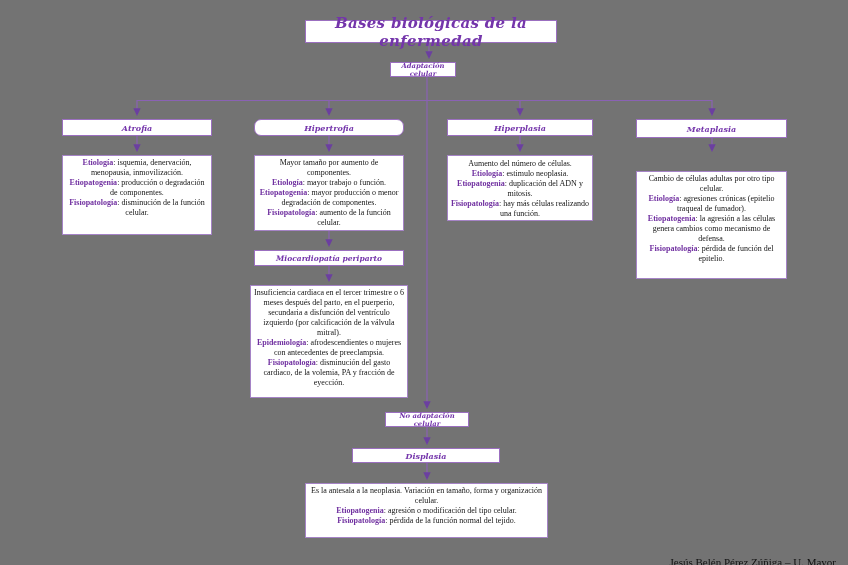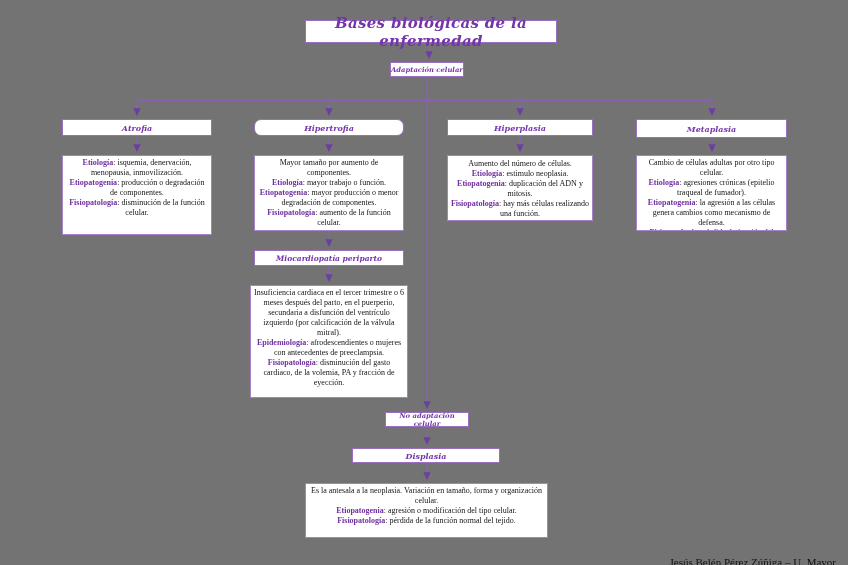--- a/index.html
+++ b/index.html
@@ -85,21 +85,21 @@
       <line x1="329" y1="266" x2="329" y2="281" marker-end="url(#arrow)"></line>
       <line x1="427" y1="427" x2="427" y2="444" marker-end="url(#arrow)"></line>
       <line x1="427" y1="463" x2="427" y2="479" marker-end="url(#arrow)"></line>
     </g>
   </svg>
 
   <div id="title-box" class="box script">
     <span>Bases biológicas de la enfermedad</span>
   </div>
 
-  <div class="box script node-sm" style="left:390px; top:62px; width:74px; height:15px;">
+  <div class="box script node-sm" style="left:390px; top:62px; width:66px; height:15px;">
     <span>Adaptación celular</span>
   </div>
 
   <div class="box script node-md" style="left:62px; top:119px; width:150px; height:17px;">
     <span>Atrofia</span>
   </div>
   <div class="box script node-md" style="left:254px; top:119px; width:150px; height:17px;border-radius:7px;">
     <span>Hipertrofia</span>
   </div>
   <div class="box script node-md" style="left:447px; top:119px; width:146px; height:17px;">
@@ -119,21 +119,21 @@
       <div><span class="kw">Etiología</span><span>: mayor trabajo o función.</span></div>
       <div><span class="kw">Etiopatogenia</span><span>: mayor producción o menor degradación de componentes.</span></div>
       <div><span class="kw">Fisiopatología</span><span>: aumento de la función celular.</span></div>
     </div>
   <div class="desc" style="left:447px; top:155px; width:146px; height:66px; padding-top:3px;">
       <div><span>Aumento del número de células.</span></div>
       <div><span class="kw">Etiología</span><span>: estimulo neoplasia.</span></div>
       <div><span class="kw">Etiopatogenia</span><span>: duplicación del ADN y mitosis.</span></div>
       <div><span class="kw">Fisiopatología</span><span>: hay más células realizando una función.</span></div>
     </div>
-  <div class="desc" style="left:636px; top:155px; width:151px; height:76px;">
+  <div class="desc" style="left:636px; top:171px; width:151px; height:108px;">
       <div><span>Cambio de células adultas por otro tipo celular.</span></div>
       <div><span class="kw">Etiología</span><span>: agresiones crónicas (epitelio traqueal de fumador).</span></div>
       <div><span class="kw">Etiopatogenia</span><span>: la agresión a las células genera cambios como mecanismo de defensa.</span></div>
       <div><span class="kw">Fisiopatología</span><span>: pérdida de función del epitelio.</span></div>
     </div>
 
   <div class="box script" style="left:254px; top:250px; width:150px; height:16px; font-size:7.5px;">
     <span>Miocardiopatía periparto</span>
   </div>
   <div class="desc" style="left:250px; top:285px; width:158px; height:113px;">

